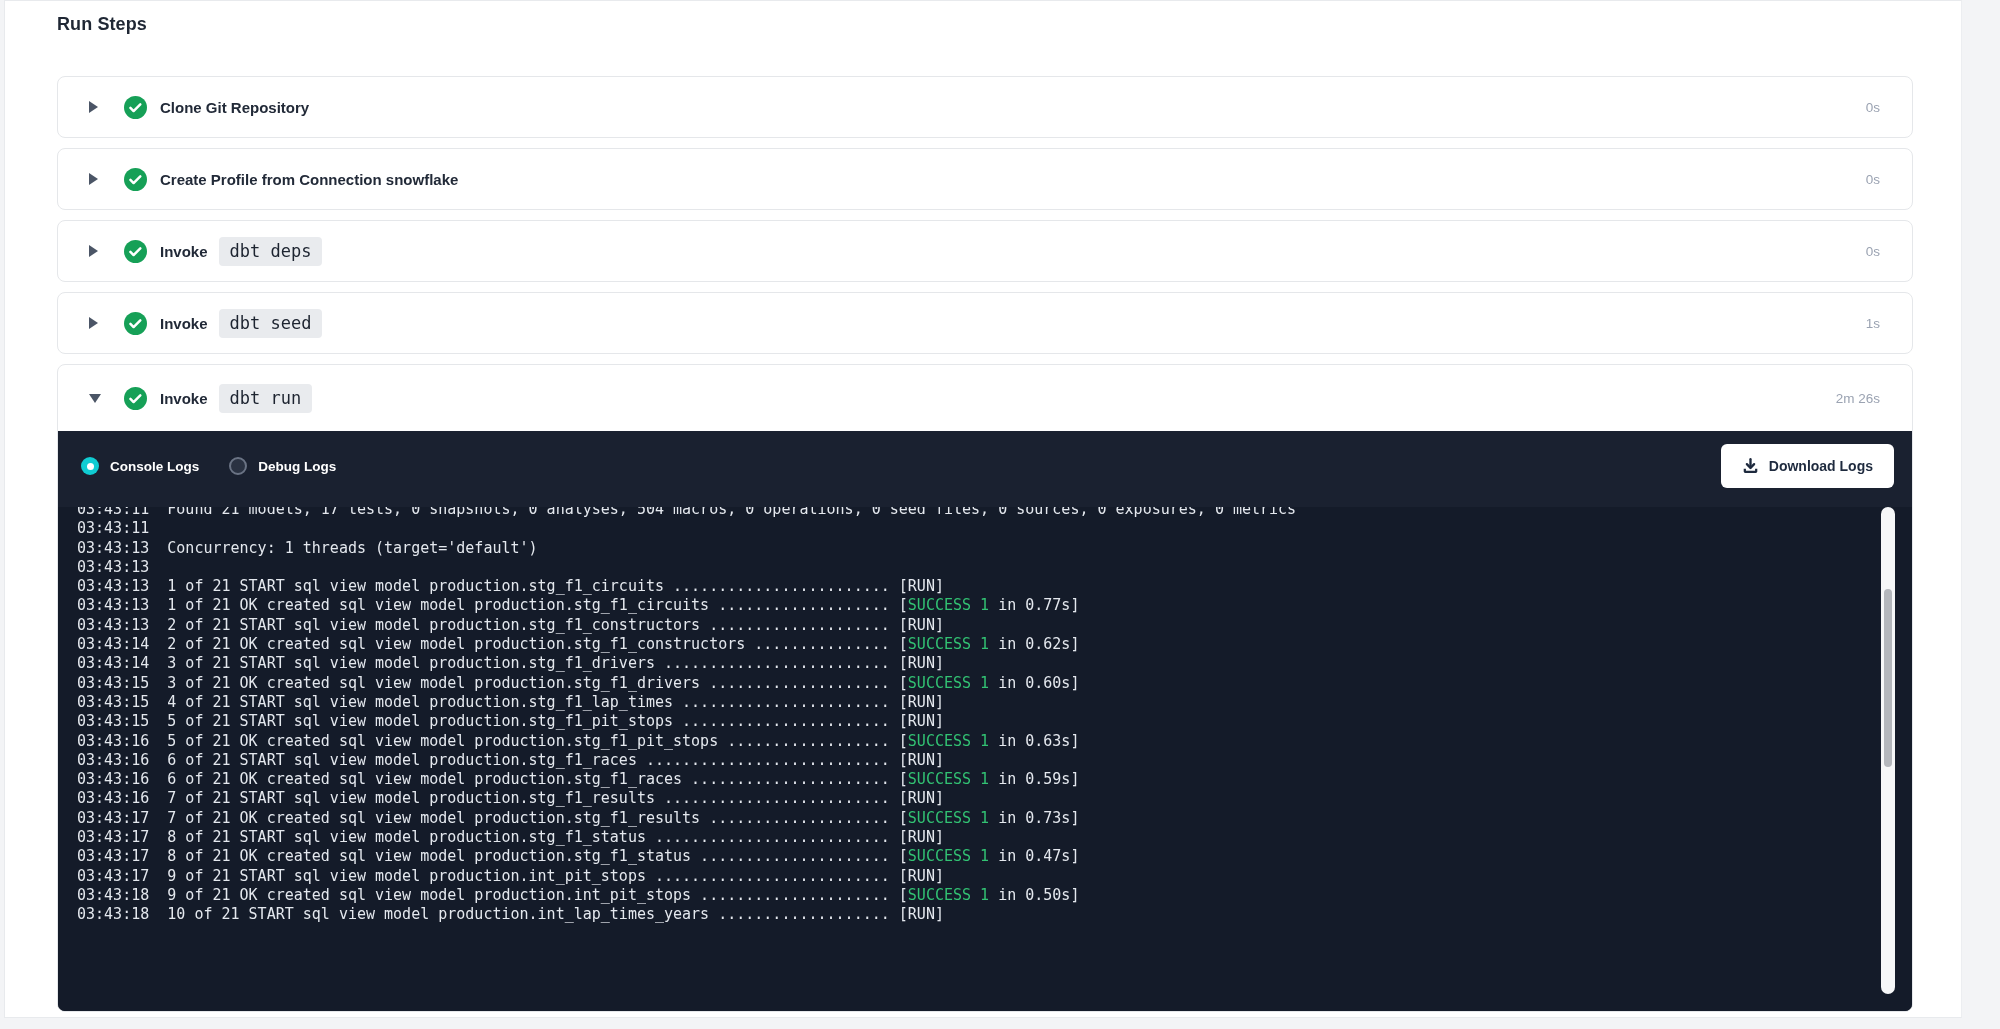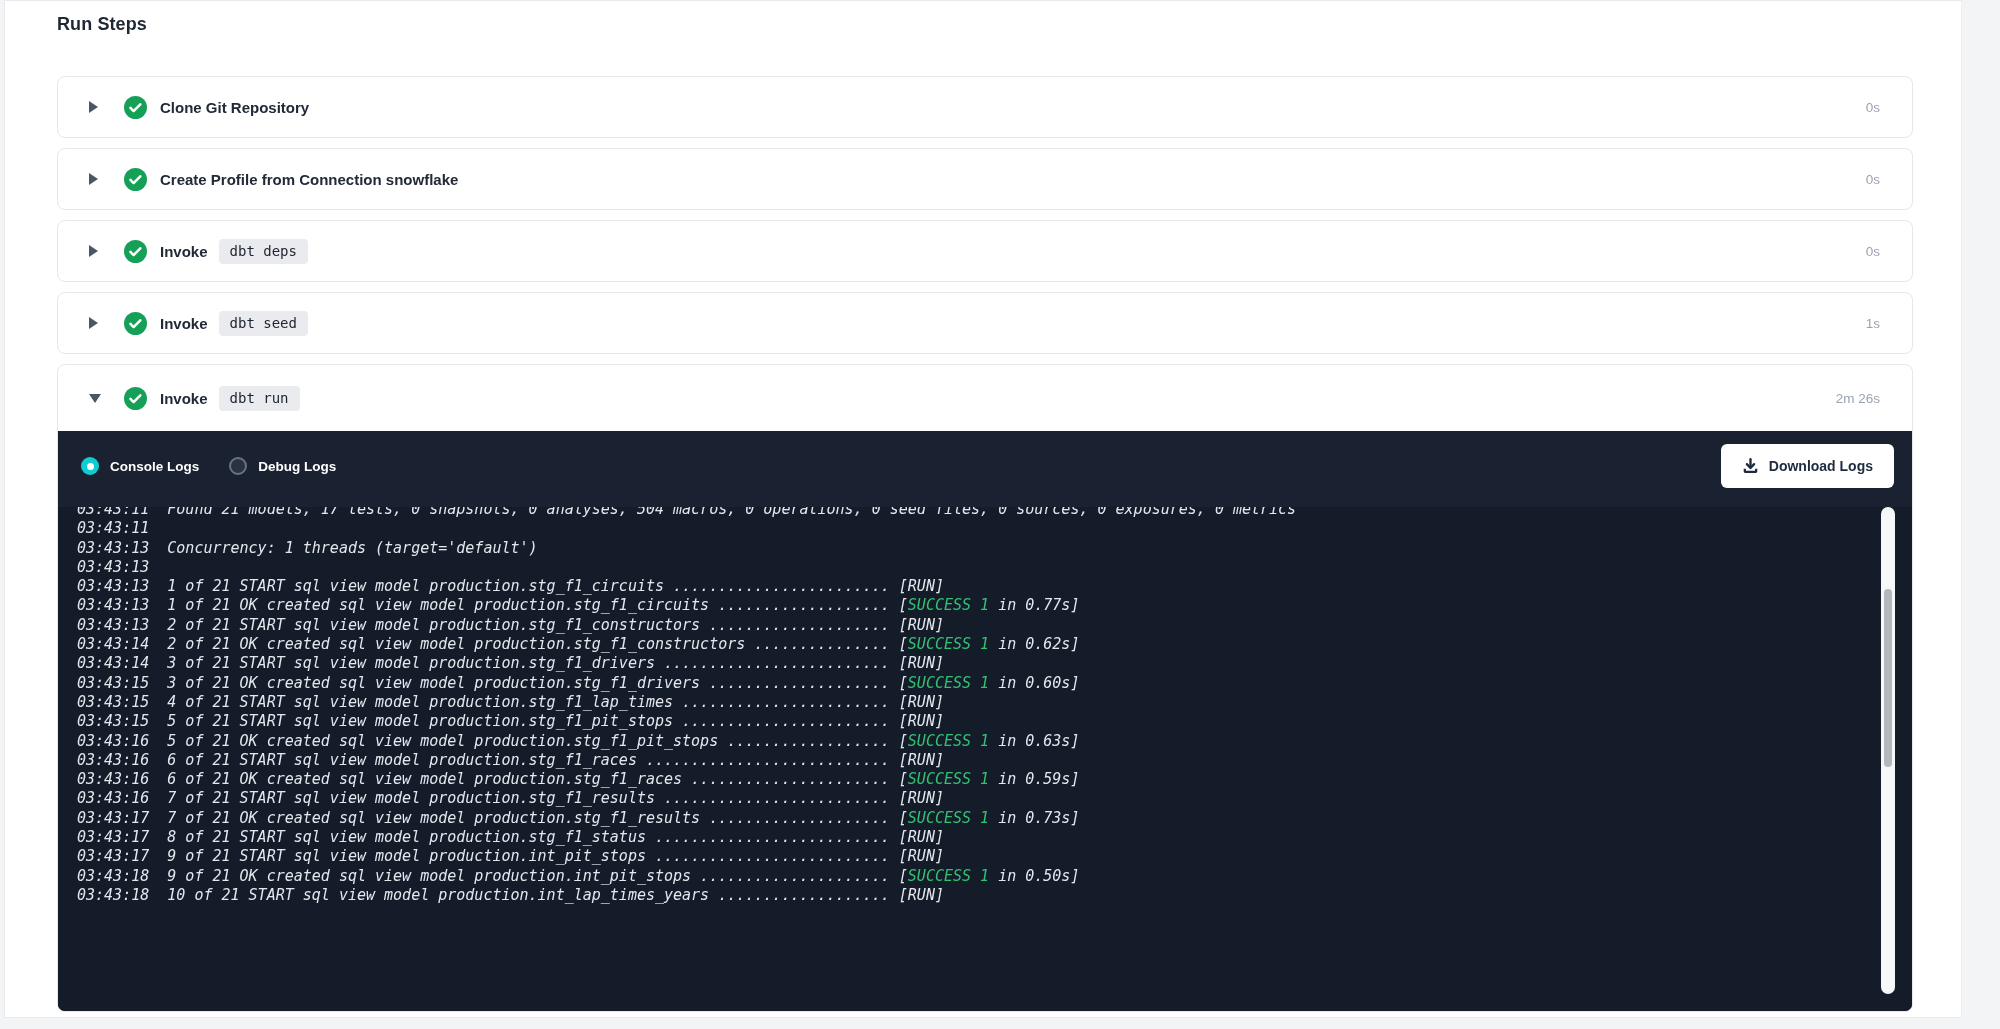--- a/index.html
+++ b/index.html
@@ -18,21 +18,21 @@
     display:flex; align-items:center; height:62px; background:#fff;
     border:1px solid #e5e7ea; border-radius:8px; margin-bottom:10px;
     padding:0 16px 0 31px; cursor:pointer;justify-content:space-between;
   }
   .tri-right { width:0; height:0; border-top:6px solid transparent; border-bottom:6px solid transparent; border-left:9px solid #4b5566; margin-right:26px; flex:none; }
   .tri-down  { width:0; height:0; border-left:6px solid transparent; border-right:6px solid transparent; border-top:9px solid #4b5566; margin-right:23px; flex:none; }
   .check-icon { width:23px; height:23px; margin-right:13px; flex:none; }
   .step-label { font-size:15px; font-weight:700; color:#222a38; }
   .cmd-badge {
     display:inline-block; margin-left:11px; background:#e9ebee; border-radius:4px;
-    padding:4px 11px 5px; font-family:"DejaVu Sans Mono",monospace; font-size:14px; color:#1d2430;
+    padding:4px 11px 5px; font-family:"DejaVu Sans Mono",monospace; font-size:17px; color:#1d2430;
   }
   .step-duration { margin-left:auto; font-size:13.5px; color:#9ba3b2; padding-right:16px; }
 
   .step-card-expanded { border:1px solid #e5e7ea; border-radius:8px; overflow:hidden; background:#fff; }
   .step-card-expanded .step-header { display:flex; align-items:center; height:66px; padding:0 16px 0 31px; cursor:pointer; }
 
   .console { position:relative; height:580px; background:#1a2130; }
   .console-toolbar { display:flex; align-items:center; height:76px; padding:0 18px 6px 23px; }
   .radio-group { display:flex; align-items:center; margin-right:30px; cursor:pointer; }
   .radio { width:18px; height:18px; border-radius:50%; margin-right:11px; position:relative; flex:none; }
@@ -40,21 +40,21 @@
   .radio.sel::after { content:""; position:absolute; left:5.5px; top:5.5px; width:7px; height:7px; border-radius:50%; background:#fff; }
   .radio.unsel { background:#2a3242; border:2px solid #6a7384; }
   .radio-label { font-size:13.5px; font-weight:700; color:#ffffff; }
   .download-btn {
     margin-left:auto; display:flex; align-items:center; gap:10px; height:44px;
     background:#ffffff; border:none; border-radius:6px; padding:12px 21px;
     font-family:"Liberation Sans",sans-serif; font-size:14px; font-weight:700; color:#1e2a3e; cursor:pointer;
   }
   .download-btn svg { display:block; }
 
-  .log-wrap { position:absolute; top:76px; left:0; right:0; bottom:0; background:#141b29; overflow:hidden; padding-left:19px;font-style:italic; }
+  .log-wrap { position:absolute; top:76px; left:0; right:0; bottom:0; background:#141b29; overflow:hidden; padding-left:19px; }
   .log-body { margin-top:-7px; }
   .log-line { font-family:"DejaVu Sans Mono",monospace; font-size:15px; line-height:19.3px; white-space:pre; color:#e4e8ee; }
   .log-line .ok { color:var(--success,#32c273); }
 
   .scrollbar-track { position:absolute; right:17px; top:0; width:14px; height:487px; background:#f6f7f8; border-radius:7px; }
   .scrollbar-thumb { position:absolute; left:3px; top:82px; width:8px; height:178px; background:#b4b7bc; border-radius:4px; }
 </style>
 </head>
 <body>
 
@@ -146,20 +146,21 @@
               <div class="log-line"><span>03:43:14  3 of 21 START sql view model production.stg_f1_drivers ......................... [RUN]</span></div>
               <div class="log-line"><span>03:43:15  3 of 21 OK created sql view model production.stg_f1_drivers .................... [</span><span class="ok">SUCCESS 1</span><span> in 0.60s]</span></div>
               <div class="log-line"><span>03:43:15  4 of 21 START sql view model production.stg_f1_lap_times ....................... [RUN]</span></div>
               <div class="log-line"><span>03:43:15  5 of 21 START sql view model production.stg_f1_pit_stops ....................... [RUN]</span></div>
               <div class="log-line"><span>03:43:16  5 of 21 OK created sql view model production.stg_f1_pit_stops .................. [</span><span class="ok">SUCCESS 1</span><span> in 0.63s]</span></div>
               <div class="log-line"><span>03:43:16  6 of 21 START sql view model production.stg_f1_races ........................... [RUN]</span></div>
               <div class="log-line"><span>03:43:16  6 of 21 OK created sql view model production.stg_f1_races ...................... [</span><span class="ok">SUCCESS 1</span><span> in 0.59s]</span></div>
               <div class="log-line"><span>03:43:16  7 of 21 START sql view model production.stg_f1_results ......................... [RUN]</span></div>
               <div class="log-line"><span>03:43:17  7 of 21 OK created sql view model production.stg_f1_results .................... [</span><span class="ok">SUCCESS 1</span><span> in 0.73s]</span></div>
               <div class="log-line"><span>03:43:17  8 of 21 START sql view model production.stg_f1_status .......................... [RUN]</span></div>
+              <div class="log-line"><span>03:43:17  8 of 21 OK created sql view model production.stg_f1_status ..................... [</span><span class="ok">SUCCESS 1</span><span> in 0.47s]</span></div>
               <div class="log-line"><span>03:43:17  9 of 21 START sql view model production.int_pit_stops .......................... [RUN]</span></div>
               <div class="log-line"><span>03:43:18  9 of 21 OK created sql view model production.int_pit_stops ..................... [</span><span class="ok">SUCCESS 1</span><span> in 0.50s]</span></div>
               <div class="log-line"><span>03:43:18  10 of 21 START sql view model production.int_lap_times_years ................... [RUN]</span></div>
             </div>
           <div class="scrollbar-track">
             <div class="scrollbar-thumb"></div>
           </div>
         </div>
       </div>
     </div>

